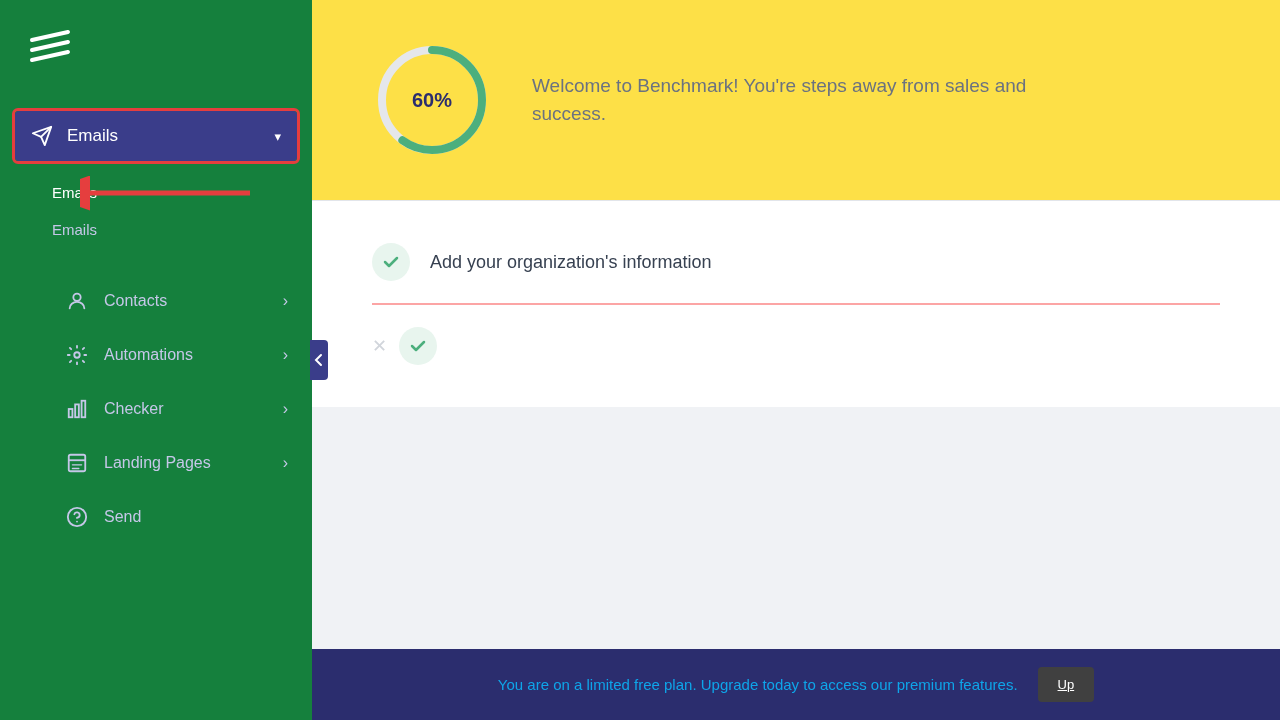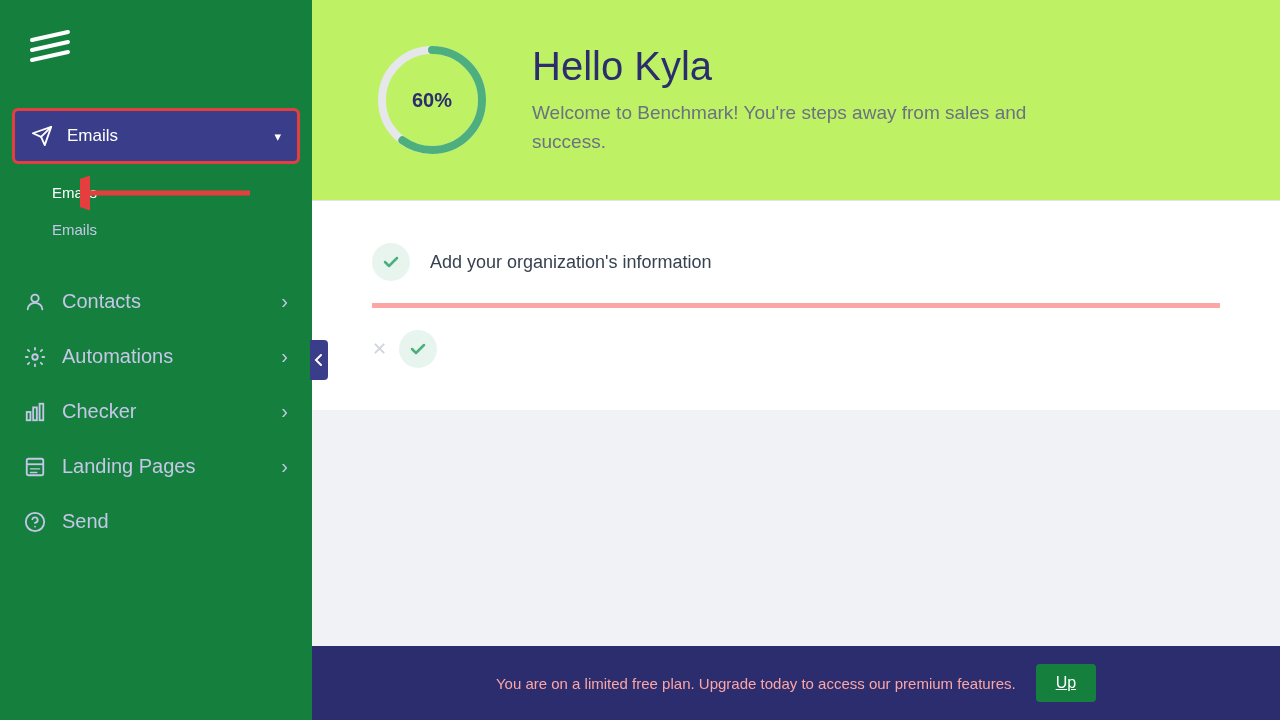--- a/index.html
+++ b/index.html
@@ -83,21 +83,22 @@
       flex: 1;
     }
 
     .nav-item {
       display: flex;
       align-items: center;
       justify-content: space-between;
       padding: 16px 24px;
       color: #c5c7e8;
       cursor: pointer;
-      font-size: 20px;
+      font-size: 16px;
+      margin-left: 42px;
     }
 
     .nav-item-left {
       display: flex;
       align-items: center;
       gap: 16px;
     }
 
     .nav-icon {
       width: 22px;
@@ -133,21 +134,21 @@
       background: #f0f2f5;
       position: relative;
     }
 
     .content-area {
       flex: 1;
       overflow: auto;
     }
 
     .welcome-card {
-      background: #bef264;
+      background: #fde047;
       margin: 0;
       padding: 40px 60px 40px 60px;
       display: flex;
       align-items: center;
       gap: 40px;
       border-bottom: 1px solid #e2e5ea;
     }
 
     
     .progress-circle-container {
@@ -184,21 +185,21 @@
     .checklist-section {
       background: #ffffff;
       padding: 20px 60px;
     }
 
     .checklist-item {
       display: flex;
       align-items: center;
       gap: 20px;
       padding: 22px 0;
-      border-bottom: 5px solid #fca5a5;
+      border-bottom: 2px solid #fca5a5;
     }
 
     .checklist-item:last-child { border-bottom: none; }
 
     .check-circle {
       width: 38px;
       height: 38px;
       border-radius: 50%;
       display: flex;
       align-items: center;
@@ -231,31 +232,31 @@
       right: 0;
       background: #2b2d6e;
       padding: 18px 30px;
       display: flex;
       align-items: center;
       justify-content: center;
       gap: 20px;
     }
 
     .bottom-banner-text {
-      color: #fca5a5;
+      color: #0ea5e9;
       font-size: 15px;
     }
 
     .upgrade-btn {
-      background: #15803d;
+      background: #404040;
       color: white;
       border: none;
       padding: 10px 20px;
       border-radius: 4px;
-      font-size: 16px;
+      font-size: 13px;
       cursor: pointer;
       font-weight: 500;
       min-width: 40px;
       text-decoration: underline;
     }
   </style>
 </head>
 <body>
 
 <div class="sidebar">
@@ -387,21 +388,20 @@
         <svg width="120" height="120" viewBox="0 0 120 120">
 
           <circle cx="60" cy="60" r="50" fill="none" stroke="#e5e7eb" stroke-width="8"></circle>
 
           <circle cx="60" cy="60" r="50" fill="none" stroke="#4caf7d" stroke-width="8" stroke-dasharray="188.5 314" stroke-dashoffset="0" stroke-linecap="round" transform="rotate(-90 60 60)"></circle>
         </svg>
         <span class="progress-text">60%</span>
       </div>
 
       <div class="welcome-text">
-        <h1>Hello Kyla</h1>
         <p>Welcome to Benchmark! You're steps away from sales and<br>success.</p>
       </div>
     </div>
 
     <div class="checklist-section">
 
       <div class="checklist-item">
         <div class="check-circle done">
           <svg width="18" height="18" viewBox="0 0 18 18" fill="none">
             <path d="M3 9l4 4 8-8" stroke="#4caf7d" stroke-width="2.5" stroke-linecap="round" stroke-linejoin="round"></path>

